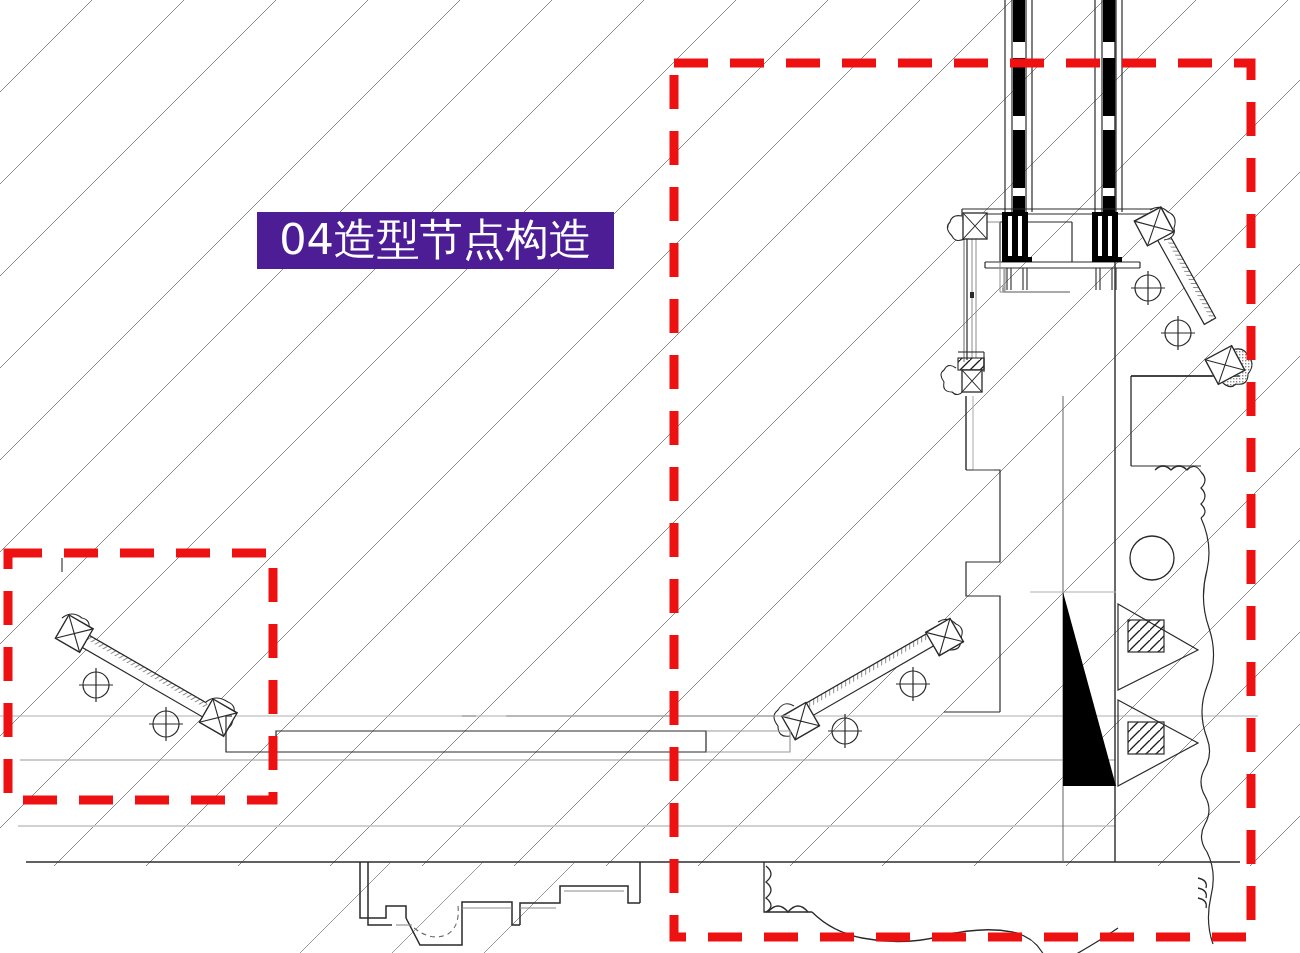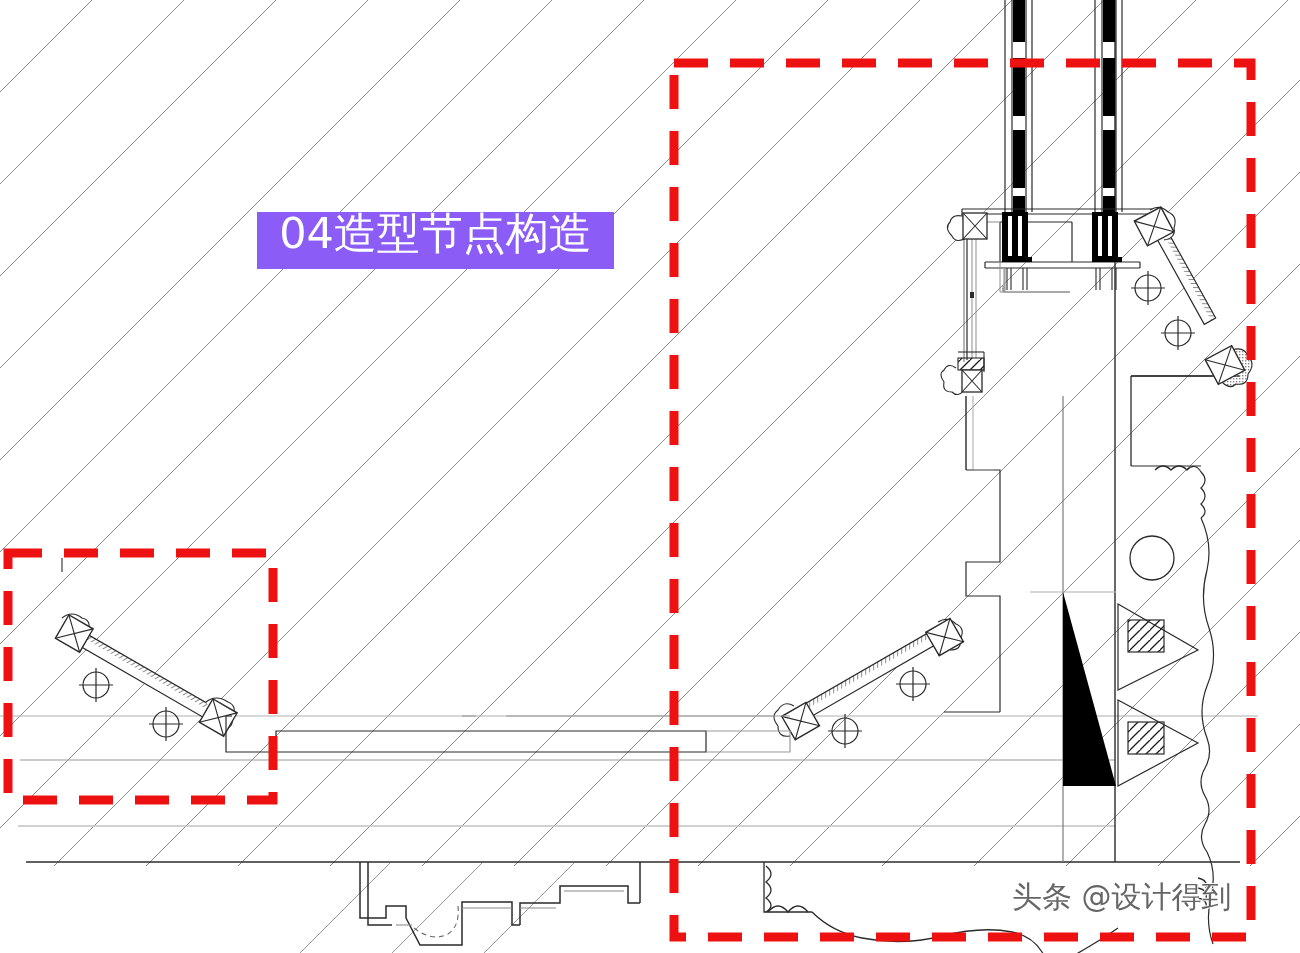--- a/index.html
+++ b/index.html
@@ -23,23 +23,23 @@
     top: 0;
     width: 1300px;
     height: 953px;
   }
   .title-banner {
     position: absolute;
     left: 257px;
     top: 212px;
     width: 357px;
     height: 57px;
-    background: #8b5cf6;
+    background: #4c1d95;
     display: flex;
-    align-items: flex-start;
+    align-items: center;
     justify-content: center;
     box-sizing: border-box;
     padding-bottom: 2px;
   }
   .title-banner .title-text {
     color: #ffffff;
     font-family: "DejaVu Sans", sans-serif;
     font-size: 43px;
     font-weight: 400;
     letter-spacing: 0px;
@@ -424,15 +424,14 @@
     <g>
       <rect x="674" y="63" width="577" height="874" fill="none" stroke="#ee1111" stroke-width="9" stroke-dasharray="34 22"></rect>
     </g>
 
   </svg>
 
   <div class="title-banner">
     <span class="title-text">04造型节点构造</span>
   </div>
 
-  <div class="watermark">头条 @设计得到</div>
 
 </div>
 
 </body></html>

